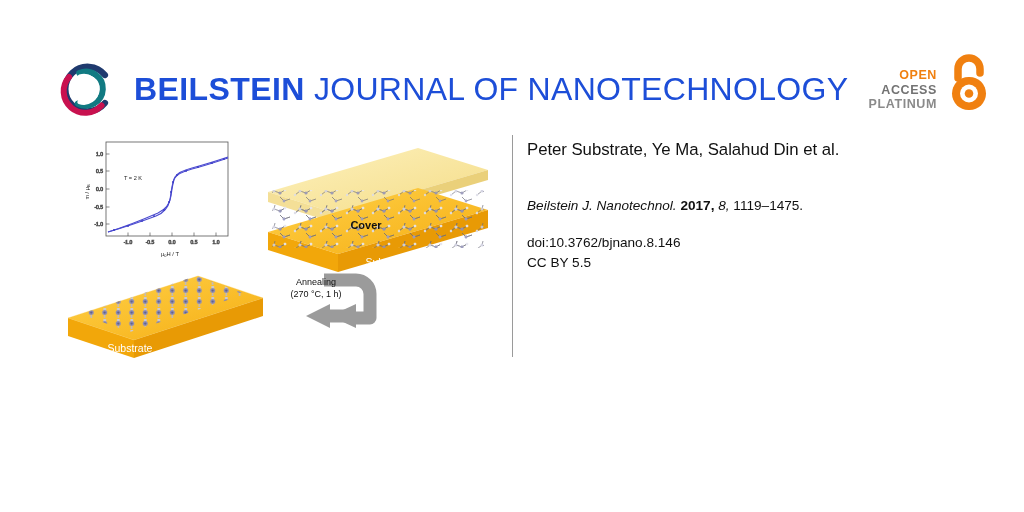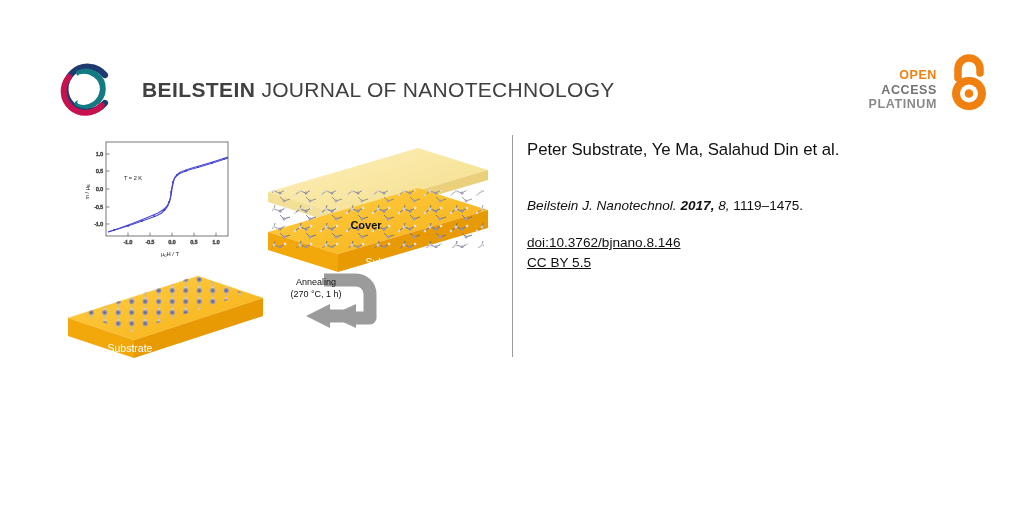--- a/index.html
+++ b/index.html
@@ -10,21 +10,21 @@
     overflow:hidden;
     position:relative;
   }
   .page{position:absolute;inset:0;}
 
   
   .header{position:absolute;left:0;top:0;width:1024px;height:130px;}
 
   .logo-block{position:absolute;left:56px;top:58px;display:flex;align-items:center;}
   .logo-mark{width:62px;height:62px;flex:0 0 62px;}
-  .logo-text{margin-left:24px;font-size:21px;letter-spacing:.2px;color:#404040;
+  .logo-text{margin-left:16px;font-size:32px;letter-spacing:.2px;color:#1d4ed8;
              white-space:nowrap;line-height:1;}
   .logo-text .b{font-weight:bold;letter-spacing:.4px;}
   .logo-text .rest{font-weight:400;letter-spacing:.3px;}
 
   
   .oa{position:absolute;right:30px;top:54px;display:flex;align-items:flex-end;}
   .oa-words{display:flex;flex-direction:column;align-items:flex-end;
             line-height:1.18;font-size:12.5px;font-weight:bold;letter-spacing:.6px;}
   .oa-words .o1{color:#f08010;}
   .oa-words .o2{color:#737373;}
@@ -38,23 +38,23 @@
   
   .divider{position:absolute;left:512px;top:135px;width:1px;height:222px;background:#9a9a9a;}
 
   
   .info{position:absolute;left:527px;top:140px;width:470px;}
   .title{color:#15609f;font-weight:bold;font-size:20.5px;line-height:1.16;
          margin:0 0 12px 0;letter-spacing:-.1px;}
   .authors{color:#111;font-size:16.8px;line-height:1.25;margin:0;letter-spacing:-.05px;}
   .cite{margin-top:36px;font-size:13.6px;color:#111;line-height:1.35;}
   .cite .j{font-style:italic;}
-  .cite .yr{font-weight:bold;font-style:italic;}
+  .cite .yr{font-weight:bold;}
   .cite .vol{font-style:italic;}
-  .meta{margin-top:18px;font-size:13.6px;color:#111;line-height:1.45;text-decoration:underline;}
+  .meta{margin-top:18px;font-size:13.6px;color:#111;line-height:1.45;}
   .meta div{white-space:nowrap;}
 </style>
 </head>
 <body>
 
 <div class="page">
 
   <div class="header">
 
     <div class="logo-block">

